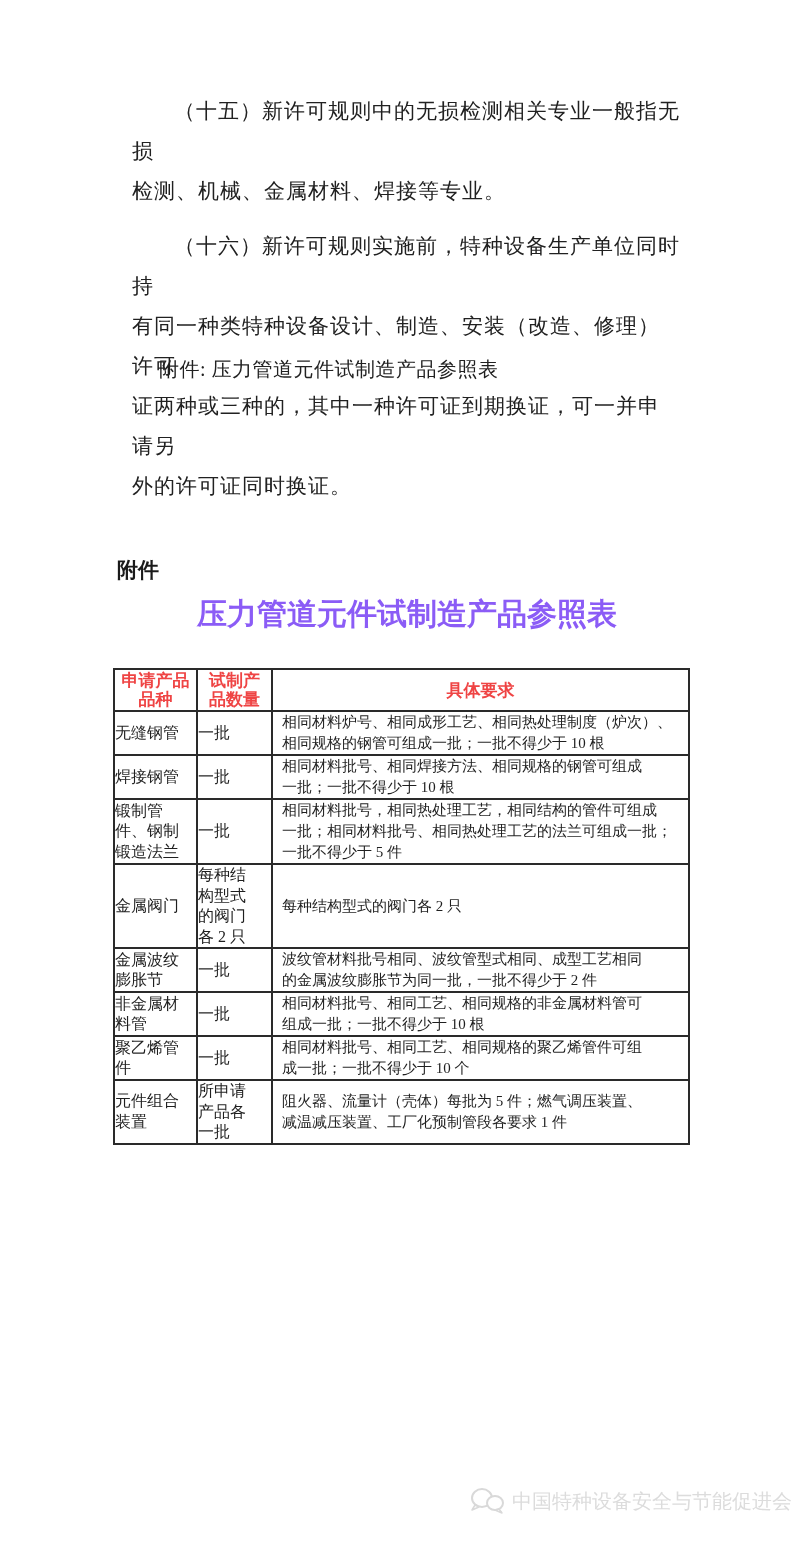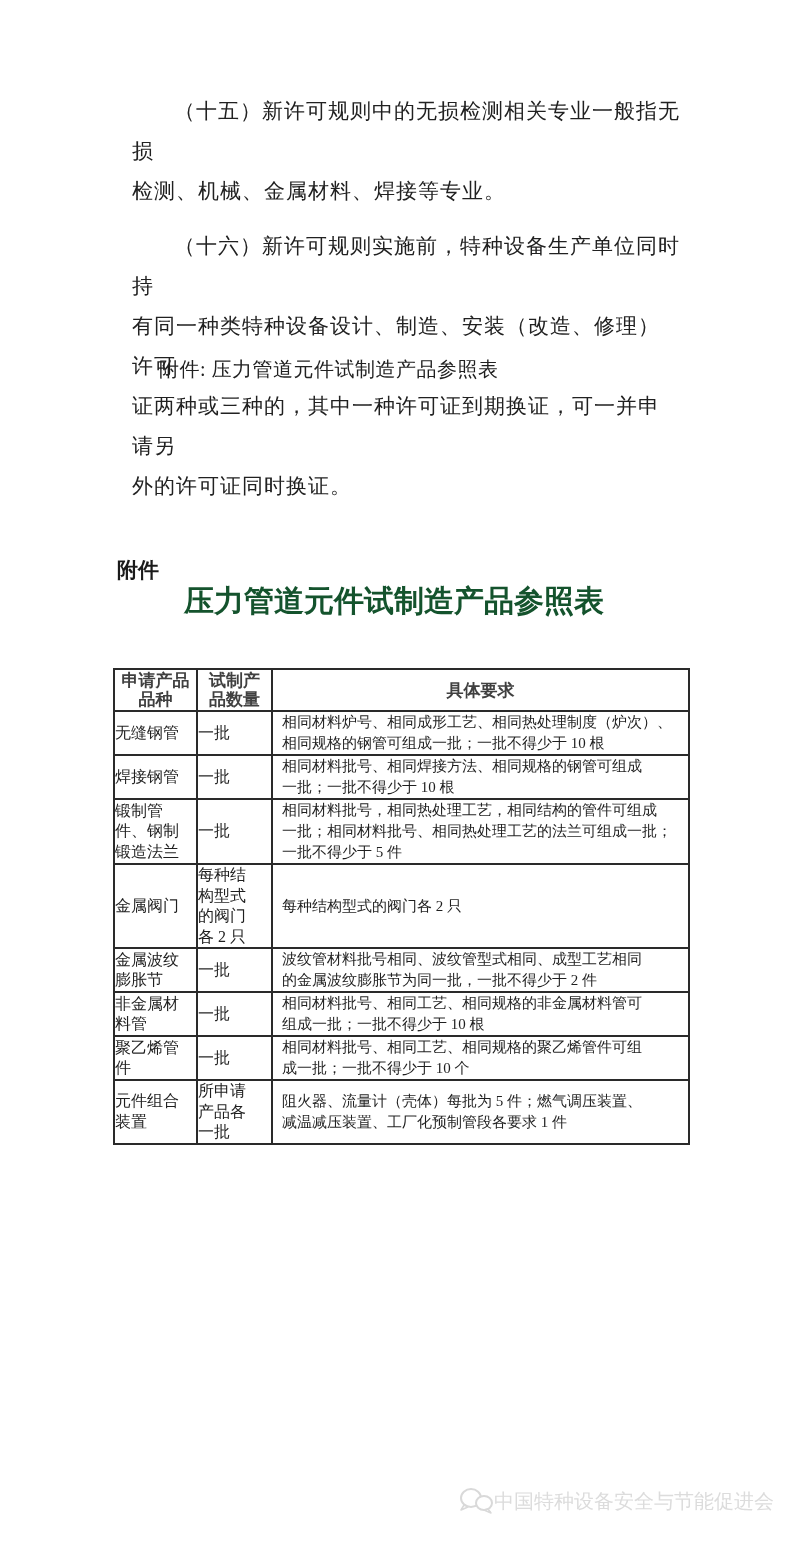--- a/index.html
+++ b/index.html
@@ -56,27 +56,27 @@
     font-size:21px;
     line-height:26px;
     color:#1a1a1a;
   }
 
   
   .table-title {
     position:absolute;
     left:183px;
     top:582px;
-    margin:1px;
+    margin:14px;
     font-family:"Liberation Serif", serif;
     font-weight:bold;
     font-size:30px;
     line-height:36px;
     letter-spacing:0;
-    color:#14532d;
+    color:#8b5cf6;
   }
 
   
   table.ref-table {
     position:absolute;
     left:113px;
     top:668px;
     width:575px;
     border-collapse:collapse;
     table-layout:fixed;
@@ -88,40 +88,41 @@
     vertical-align:middle;
     white-space:pre-line;
     overflow:hidden;
   }
   .ref-table th {
     font-family:"Liberation Sans", sans-serif;
     font-weight:bold;
     font-size:17px;
     line-height:19px;
     text-align:center;
-    color:#404040;
+    color:#ef4444;
   }
   .ref-table td.c1, .ref-table td.c2 {
     font-size:16px;
     line-height:20.5px;
   }
   .ref-table td.c3 {
     font-size:15px;
     line-height:21px;
     text-align:left;
     padding:0 16px 0 9px;
   }
 
   
   .watermark {
     position:absolute;
-    left:458px;
+    left:469px;
     top:1486px;
     display:flex;
     align-items:center;
+    gap:7px;
   }
   .watermark .wm-text {
     font-family:"Liberation Sans", sans-serif;
     font-size:20px;
     line-height:30px;
     letter-spacing:0px;
     color:#dcdcdc;
   }
 </style>
 </head>

